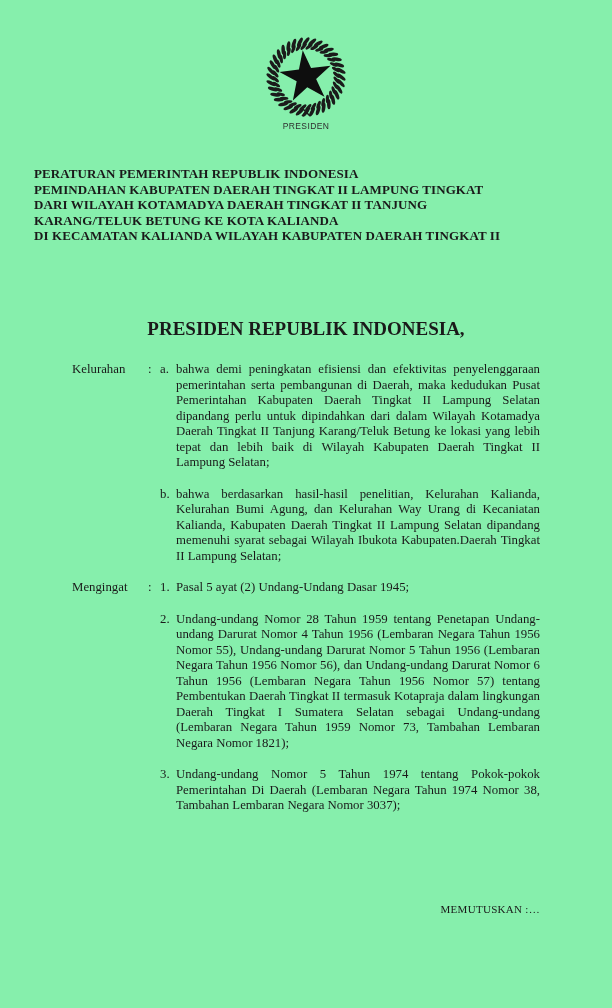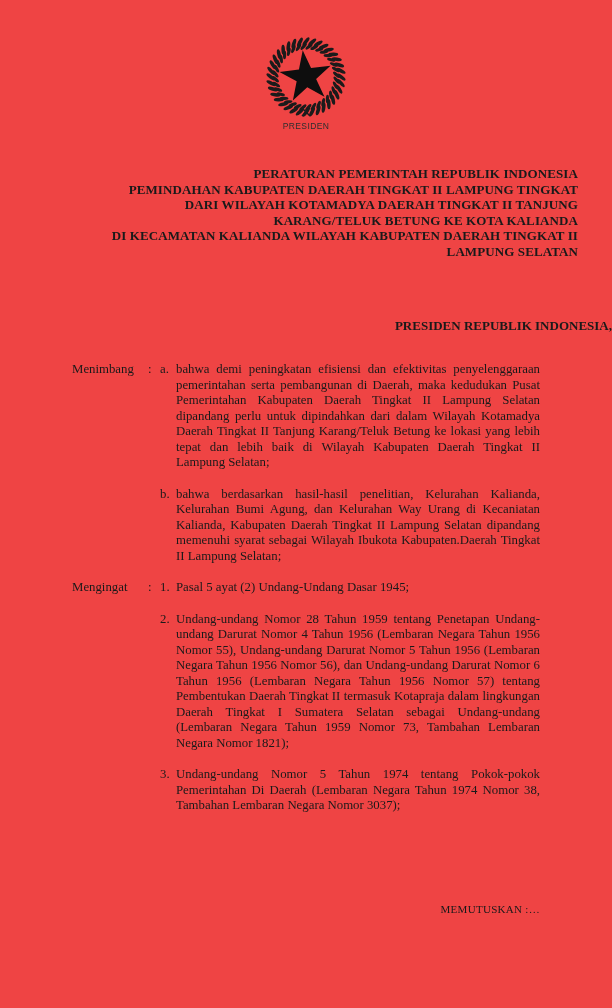--- a/index.html
+++ b/index.html
@@ -1,21 +1,21 @@
 <!DOCTYPE html>
 <html><head>
 <meta charset="utf-8">
 <style>
   html, body { margin: 0; padding: 0; background: #ffffff; }
   .page {
     position: relative;
     width: 612px;
     height: 1008px;
     margin: 0 auto;
-    background: #ef4444;
+    background: #86efac;
     font-family: "Liberation Serif", serif;
     color: #1a1a1a;
     overflow: hidden;
   }
   .seal {
     position: absolute;
     top: 36px;
     left: 50%;
     transform: translateX(-50%);
   }
@@ -29,35 +29,35 @@
     font-size: 8.5px;
     line-height: 12px;
     letter-spacing: 0.4px;
     color: #2e2e2e;
   }
   .title {
     position: absolute;
     top: 166px;
     left: 34px;
     right: 34px;
-    text-align: right;
+    text-align: left;
     font-weight: bold;
     font-size: 13px;
     line-height: 15.5px;
     letter-spacing: 0.1px;
   }
   .title div { white-space: nowrap; }
   .salutation {
     position: absolute;
     top: 318px;
     left: 0;
     width: 100%;
-    text-align: right;
+    text-align: center;
     font-weight: bold;
-    font-size: 13px;
+    font-size: 19px;
   }
   .docbody {
     position: absolute;
     top: 362px;
     left: 72px;
     width: 468px;
     font-size: 12.8px;
     line-height: 15.5px;
   }
   .clause { display: flex; align-items: flex-start; }
@@ -114,29 +114,28 @@
   <div class="agency">
     <div>PRESIDEN</div>
   </div>
 
   <div class="title">
     <div>PERATURAN PEMERINTAH REPUBLIK INDONESIA</div>
     <div>PEMINDAHAN KABUPATEN DAERAH TINGKAT II LAMPUNG TINGKAT</div>
     <div>DARI WILAYAH KOTAMADYA DAERAH TINGKAT II TANJUNG</div>
     <div>KARANG/TELUK BETUNG KE KOTA KALIANDA</div>
     <div>DI KECAMATAN KALIANDA WILAYAH KABUPATEN DAERAH TINGKAT II</div>
-    <div>LAMPUNG SELATAN</div>
   </div>
 
   <div class="salutation">PRESIDEN REPUBLIK INDONESIA,</div>
 
   <div class="docbody">
 
     <div class="clause">
-      <div class="clause-label">Menimbang</div>
+      <div class="clause-label">Kelurahan</div>
       <div class="clause-colon">:</div>
       <div class="clause-items">
         <div class="clause-item">
           <div class="clause-marker">a.</div>
           <div class="clause-text">bahwa demi peningkatan efisiensi dan efektivitas penyelenggaraan pemerintahan serta pembangunan di Daerah, maka kedudukan Pusat Pemerintahan Kabupaten Daerah Tingkat II Lampung Selatan dipandang perlu untuk dipindahkan dari dalam Wilayah Kotamadya Daerah Tingkat II Tanjung Karang/Teluk Betung ke lokasi yang lebih tepat dan lebih baik di Wilayah Kabupaten Daerah Tingkat II Lampung Selatan;</div>
         </div>
         <div class="clause-item">
           <div class="clause-marker">b.</div>
           <div class="clause-text">bahwa berdasarkan hasil-hasil penelitian, Kelurahan Kalianda, Kelurahan Bumi Agung, dan Kelurahan Way Urang di Kecaniatan Kalianda, Kabupaten Daerah Tingkat II Lampung Selatan dipandang memenuhi syarat sebagai Wilayah Ibukota Kabupaten.Daerah Tingkat II Lampung Selatan;</div>
         </div>

